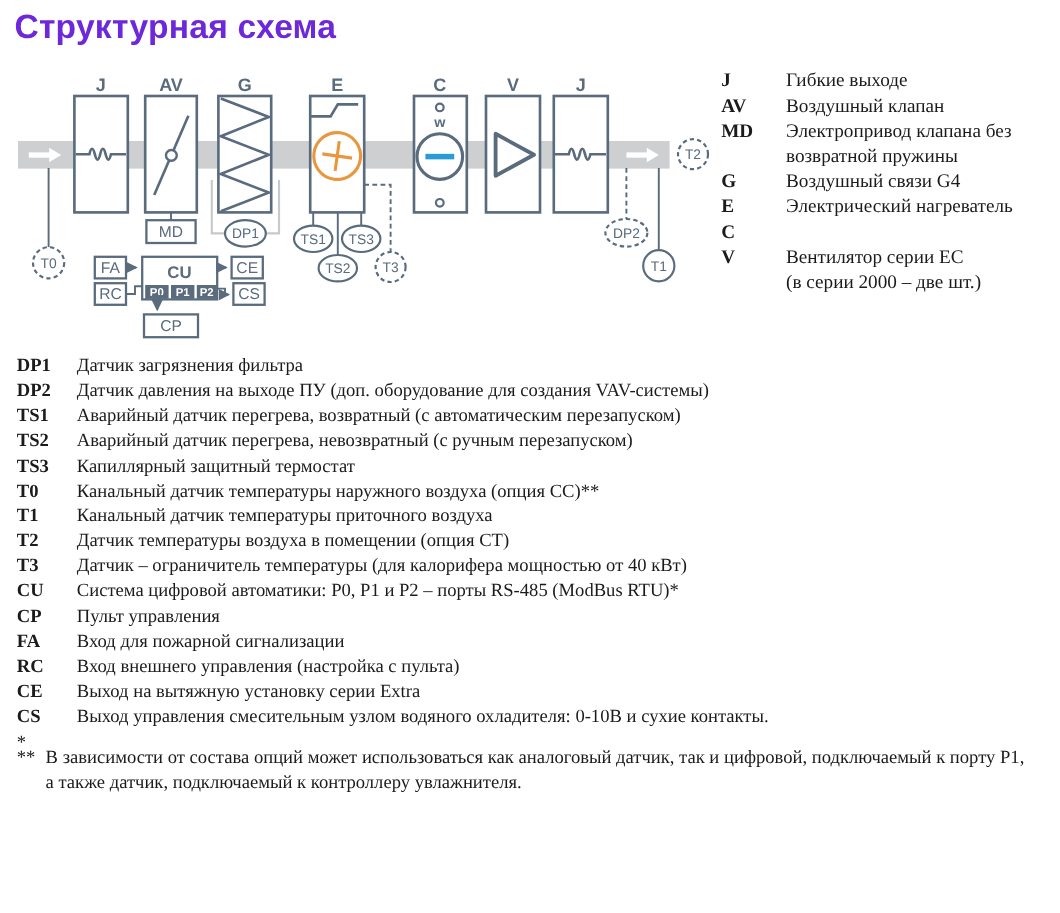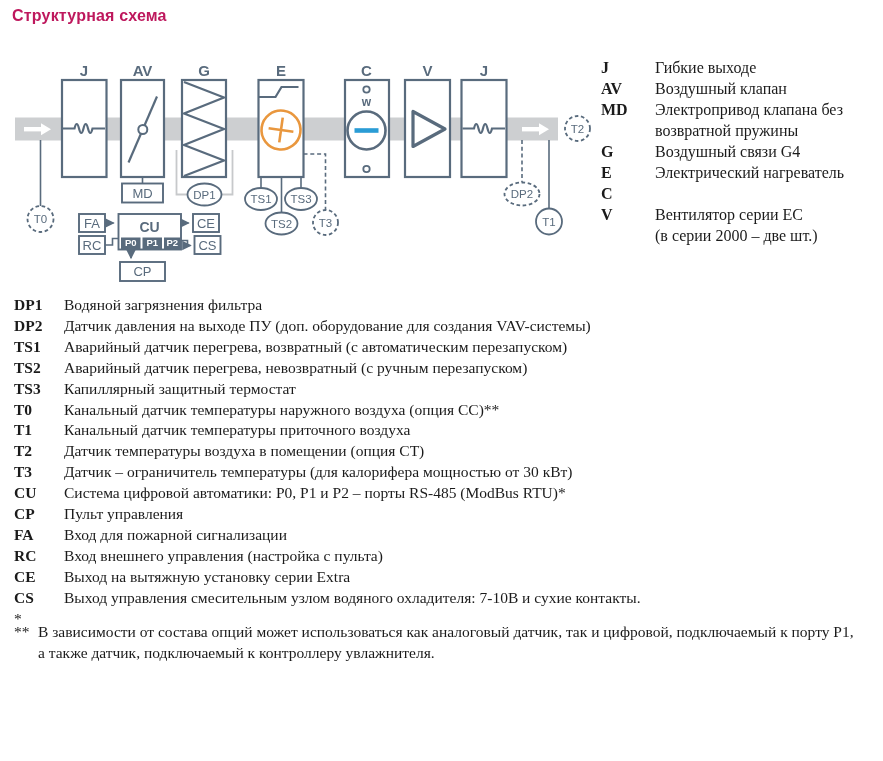--- a/index.html
+++ b/index.html
@@ -2,22 +2,22 @@
 <html><head>
 <meta charset="utf-8">
 <style>
   html,body { margin:0; padding:0; background:#fff; }
   .page {
     position:relative; width:883px; height:761px; background:#ffffff;
     font-family:"Liberation Serif", serif; color:#1b1b1b; overflow:hidden;
   }
   .title {
     position:absolute; left:12px; top:7px; margin:0;
-    font-family:"Liberation Sans", sans-serif; font-size:16px; font-weight:700;
-    color:#be185d; letter-spacing:.2px;
+    font-family:"Liberation Sans", sans-serif; font-size:28px; font-weight:700;
+    color:#6d28d9; letter-spacing:.2px;
   }
   .diagram { position:absolute; left:0; top:55px; }
 
   
   .box   { fill:#fff; stroke:#596b7d; stroke-width:2.2; }
   .sbox  { fill:#fff; stroke:#596b7d; stroke-width:1.9; }
   .pbox  { fill:#596b7d; stroke:none; }
   .bubble{ fill:#fff; stroke:#596b7d; stroke-width:1.8; }
   .dashb { stroke-dasharray:3.6 2.6; }
   .line  { stroke:#596b7d; stroke-width:1.6; fill:none; }
@@ -294,21 +294,21 @@
           <div>Вентилятор серии EC</div>
           <div>(в серии 2000 – две шт.)</div>
         </div>
       </div>
     </div>
 
   <div class="main-list">
 
       <div class="list-row">
         <div class="list-key">DP1</div>
-        <div class="list-text">Водяной загрязнения фильтра</div>
+        <div class="list-text">Датчик загрязнения фильтра</div>
       </div>
 
       <div class="list-row">
         <div class="list-key">DP2</div>
         <div class="list-text">Датчик давления на выходе ПУ (доп. оборудование для создания VAV-системы)</div>
       </div>
 
       <div class="list-row">
         <div class="list-key">TS1</div>
         <div class="list-text">Аварийный датчик перегрева, возвратный (с автоматическим перезапуском)</div>
@@ -334,21 +334,21 @@
         <div class="list-text">Канальный датчик температуры приточного воздуха</div>
       </div>
 
       <div class="list-row">
         <div class="list-key">T2</div>
         <div class="list-text">Датчик температуры воздуха в помещении (опция СТ)</div>
       </div>
 
       <div class="list-row">
         <div class="list-key">T3</div>
-        <div class="list-text">Датчик – ограничитель температуры (для калорифера мощностью от 30 кВт)</div>
+        <div class="list-text">Датчик – ограничитель температуры (для калорифера мощностью от 40 кВт)</div>
       </div>
 
       <div class="list-row">
         <div class="list-key">CU</div>
         <div class="list-text">Система цифровой автоматики: P0, P1 и P2 – порты RS-485 (ModBus RTU)*</div>
       </div>
 
       <div class="list-row">
         <div class="list-key">CP</div>
         <div class="list-text">Пульт управления</div>
@@ -364,21 +364,21 @@
         <div class="list-text">Вход внешнего управления (настройка с пульта)</div>
       </div>
 
       <div class="list-row">
         <div class="list-key">CE</div>
         <div class="list-text">Выход на вытяжную установку серии Extra</div>
       </div>
 
       <div class="list-row">
         <div class="list-key">CS</div>
-        <div class="list-text">Выход управления смесительным узлом водяного охладителя: 7-10В и сухие контакты.</div>
+        <div class="list-text">Выход управления смесительным узлом водяного охладителя: 0-10В и сухие контакты.</div>
       </div>
     </div>
 
   <div class="footnotes">
     <div class="footnote fn1">
       <span class="fn-marker">*</span>
     </div>
     <div class="footnote fn2">
       <span class="fn-marker">**</span>
       <p>В зависимости от состава опций может использоваться как аналоговый датчик, так и цифровой, подключаемый к порту P1, а также датчик, подключаемый к контроллеру увлажнителя.</p>

